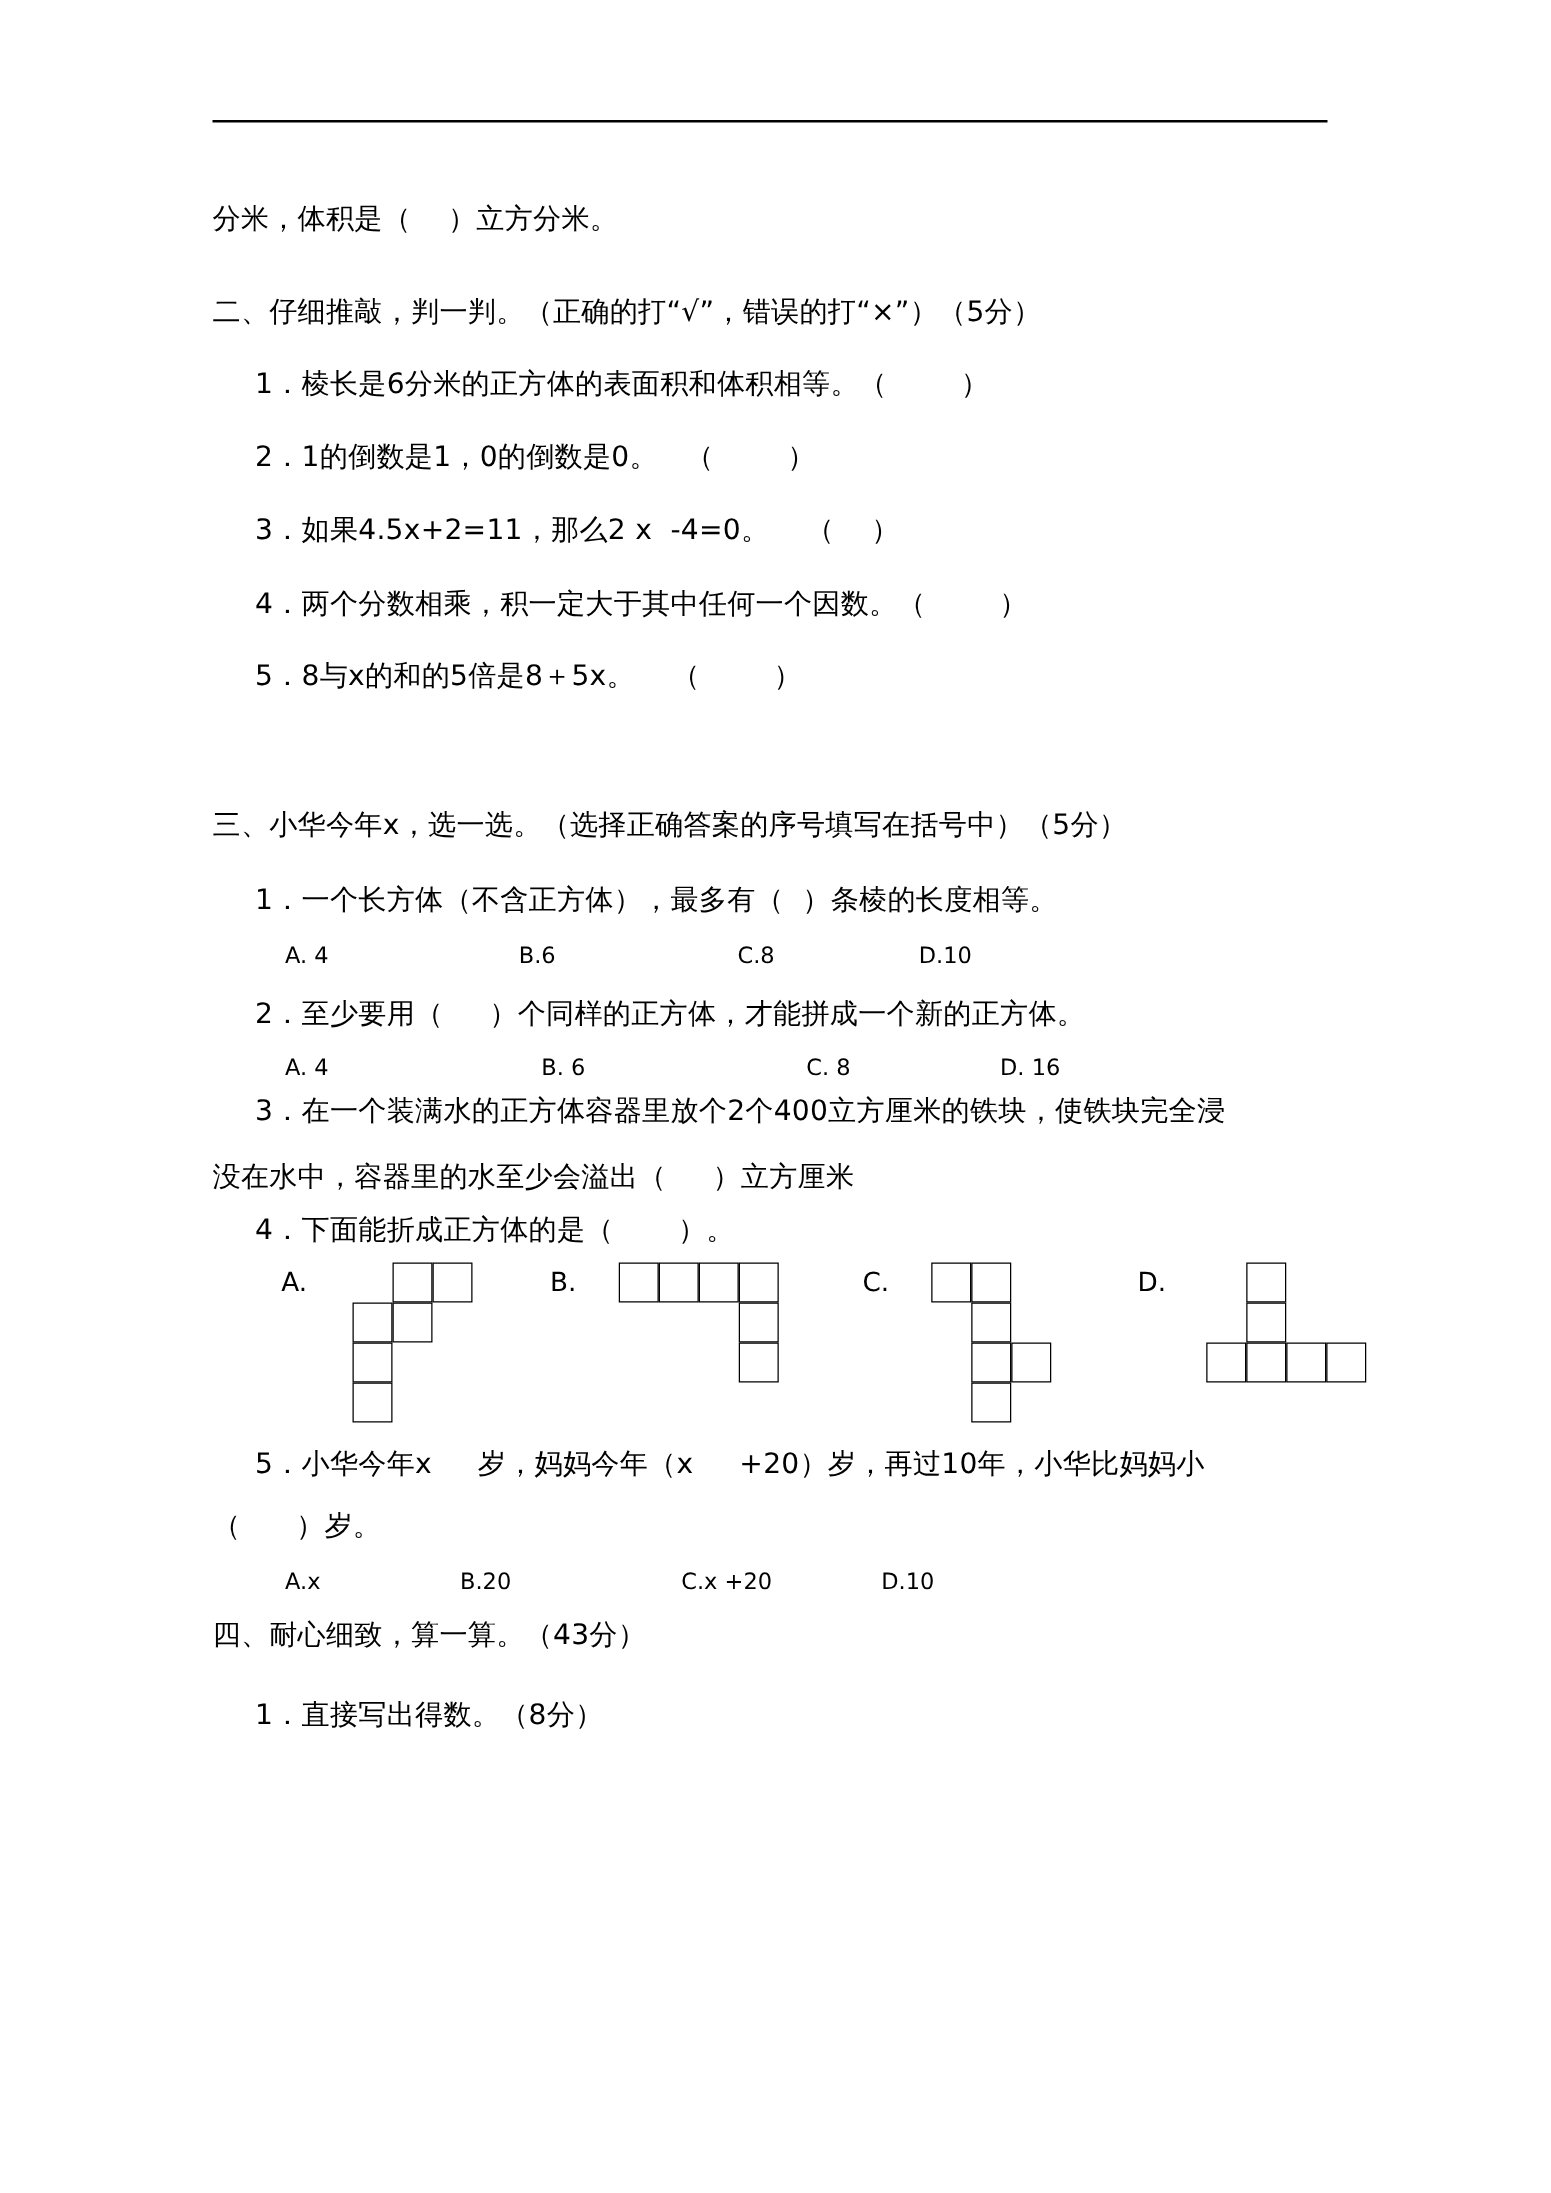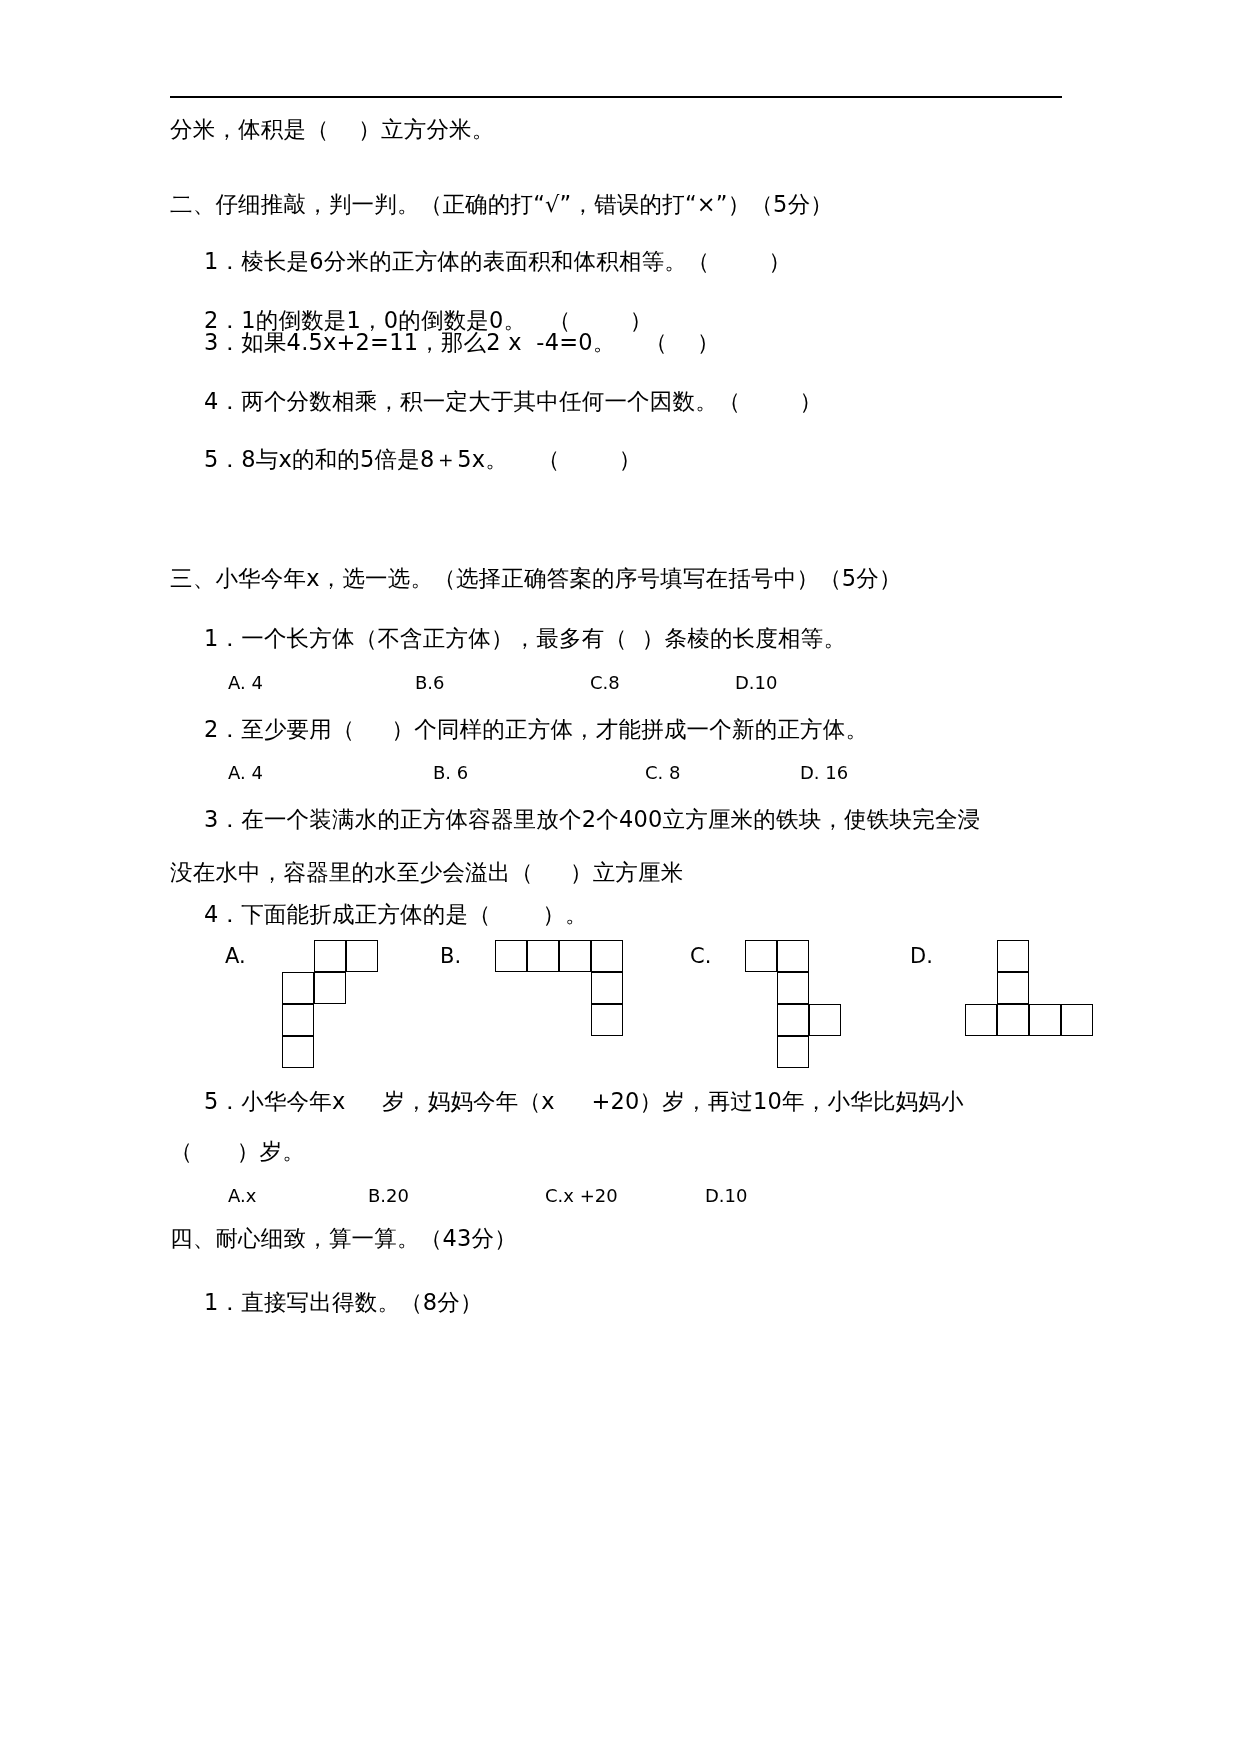--- a/index.html
+++ b/index.html
@@ -35,21 +35,21 @@
   }
   .line {
     font-size: 22.5px;
     line-height: 1.0;
     color: #000;
     white-space: pre;
     letter-spacing: 0.2px;
   }
   .sp-0  { margin-top: 0px; }
   .indent1 { padding-left: 34px; }
-  .indent0 { padding-left: 0px; }
+  .indent0 { padding-left: 0px; margin-top: 46px; }
 
   .opts {
     position: relative;
     height: 34px;
     font-size: 18px;
   }
   .opt {
     position: absolute;
     top: 0;
     white-space: pre;
@@ -92,21 +92,21 @@
   <div class="header-rule"></div>
 
   <div class="content">
 
     <div class="line indent0 sp-0">分米，体积是（    ）立方分米。</div>
 
     <div class="line indent0" style="margin-top:52px;">二、仔细推敲，判一判。（正确的打“√”，错误的打“×”）（5分）</div>
 
     <div class="line indent1" style="margin-top:35px;">1．棱长是6分米的正方体的表面积和体积相等。（        ）</div>
     <div class="line indent1" style="margin-top:36px;">2．1的倒数是1，0的倒数是0。   （        ）</div>
-    <div class="line indent1" style="">3．如果4.5x+2=11，那么2 x  -4=0。    （    ）</div>
+    <div class="line indent1" style="margin-top:36px;">3．如果4.5x+2=11，那么2 x  -4=0。    （    ）</div>
     <div class="line indent1" style="margin-top:36px;">4．两个分数相乘，积一定大于其中任何一个因数。（        ）</div>
     <div class="line indent1" style="margin-top:36px;">5．8与x的和的5倍是8＋5x。    （        ）</div>
 
     <div class="line indent0" style="margin-top:96px;">三、小华今年x，选一选。（选择正确答案的序号填写在括号中）（5分）</div>
 
     <div class="line indent1" style="margin-top:38px;">1．一个长方体（不含正方体），最多有（  ）条棱的长度相等。</div>
     <div class="opts" style="margin-top:22px;">
       <span class="opt" style="left: 58px;">A. 4</span>
       <span class="opt" style="left: 245px;">B.6</span>
       <span class="opt" style="left: 420px;">C.8</span>
@@ -114,21 +114,21 @@
     </div>
 
     <div class="line indent1" style="margin-top:12px;">2．至少要用（     ）个同样的正方体，才能拼成一个新的正方体。</div>
     <div class="opts" style="margin-top:22px;">
       <span class="opt" style="left: 58px;">A. 4</span>
       <span class="opt" style="left: 263px;">B. 6</span>
       <span class="opt" style="left: 475px;">C. 8</span>
       <span class="opt" style="left: 630px;">D. 16</span>
     </div>
 
-    <div class="line indent1" style="margin-top:12px;">3．在一个装满水的正方体容器里放个2个400立方厘米的铁块，使铁块完全浸</div>
+    <div class="line indent1" style="">3．在一个装满水的正方体容器里放个2个400立方厘米的铁块，使铁块完全浸</div>
     <div class="line indent0" style="margin-top:30px;">没在水中，容器里的水至少会溢出（     ）立方厘米</div>
 
     <div class="line indent1" style="margin-top:20px;">4．下面能折成正方体的是（       ）。</div>
     <div class="nets-row" id="nets-row">
         <div class="net-block" style="left: 0px;">
           <span class="net-label" style="left: 55px;">A.</span>
           <div class="grid" style="left: 112px;">
             <div class="cell" style="top: 0px; left: 32px;"></div>
             <div class="cell" style="top: 0px; left: 64px;"></div>
             <div class="cell" style="top: 32px; left: 0px;"></div>

